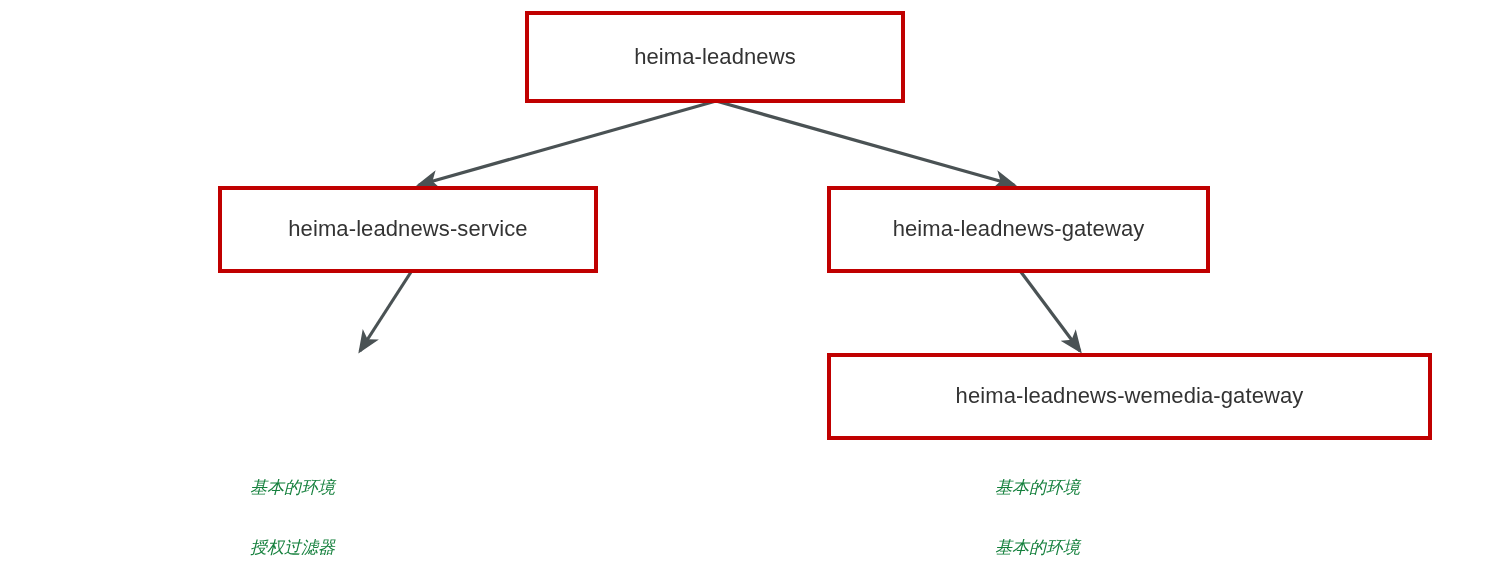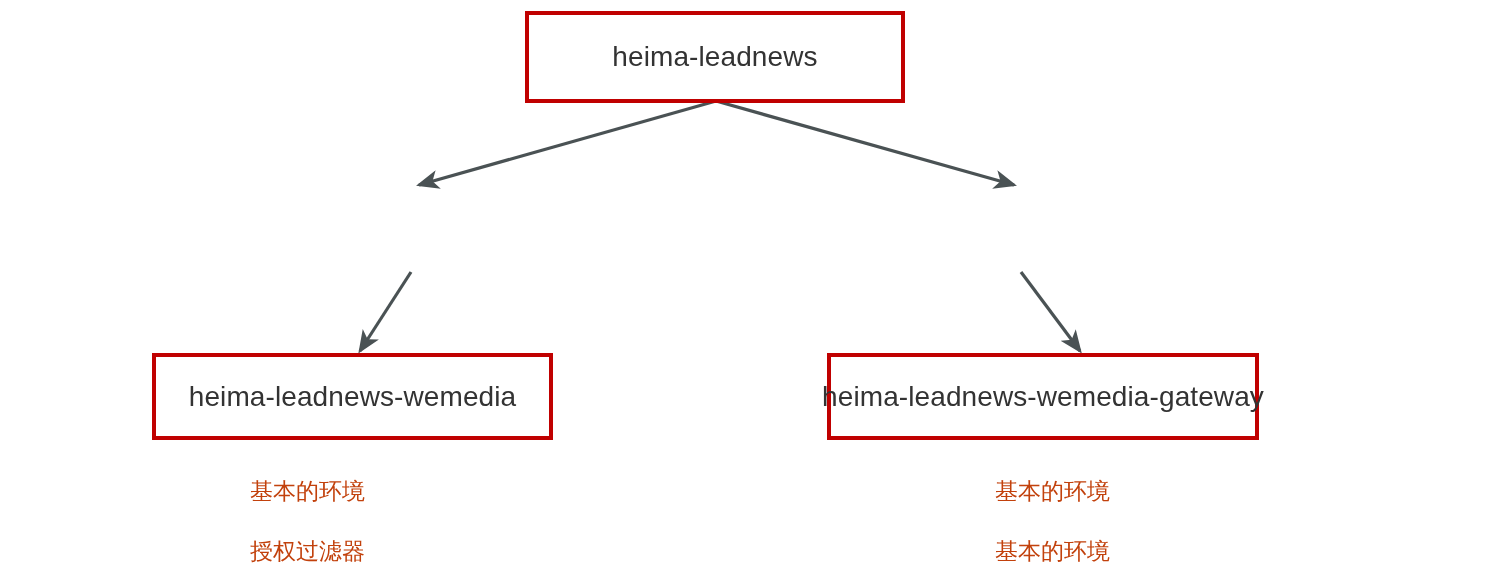--- a/index.html
+++ b/index.html
@@ -31,40 +31,41 @@
     position: absolute;
     box-sizing: border-box;
     background: #ffffff;
     border: 4px solid #c00000;
     display: flex;
     align-items: center;
     justify-content: center;
     z-index: 2;
   }
   .node-label {
-    font-size: 28px;
+    font-size: 22px;
     line-height: 1.2;
     color: #333333;
     letter-spacing: 0.1px;
     white-space: nowrap;
   }
   .caption {
     position: absolute;
-    font-size: 23px;
+    font-size: 17px;
     line-height: 1.2;
-    color: #c2410c;
+    color: #15803d;
     white-space: nowrap;
     z-index: 2;
+    font-style: italic;
   }
   
   #node-root            { left: 525px;  top: 11px;  width: 380px; height: 92px; }
   #node-service         { left: 218px;  top: 186px; width: 380px; height: 87px; }
   #node-gateway         { left: 827px;  top: 186px; width: 383px; height: 87px; }
   #node-wemedia         { left: 152px;  top: 353px; width: 401px; height: 87px; }
-  #node-wemedia-gateway { left: 827px;  top: 353px; width: 432px; height: 87px; }
+  #node-wemedia-gateway { left: 827px;  top: 353px; width: 605px; height: 87px; }
   
   #caption-left-0  { left: 250px; top: 478px; }
   #caption-left-1  { left: 250px; top: 538px; }
   #caption-right-0 { left: 995px; top: 478px; }
   #caption-right-1 { left: 995px; top: 538px; }
 </style>
 </head>
 <body>
 
 <div id="canvas">
@@ -82,25 +83,28 @@
 
     <line x1="411" y1="272" x2="360" y2="351" stroke="#4a5254" stroke-width="3.2" stroke-linecap="butt" marker-end="url(#arrowhead)"></line>
 
     <line x1="1021" y1="272" x2="1080" y2="351" stroke="#4a5254" stroke-width="3.2" stroke-linecap="butt" marker-end="url(#arrowhead)"></line>
   </svg>
 
   <div class="node" id="node-root">
     <span class="node-label">heima-leadnews</span>
   </div>
 
+  <div class="node" id="node-service">
+    <span class="node-label">heima-leadnews-service</span>
+  </div>
 
+  <div class="node" id="node-gateway">
+    <span class="node-label">heima-leadnews-gateway</span>
+  </div>
 
-  <div class="node" id="node-wemedia">
-    <span class="node-label">heima-leadnews-wemedia</span>
-  </div>
 
   <div class="node" id="node-wemedia-gateway">
     <span class="node-label">heima-leadnews-wemedia-gateway</span>
   </div>
 
   <div class="caption" id="caption-left-0">基本的环境</div>
   <div class="caption" id="caption-left-1">授权过滤器</div>
 
   <div class="caption" id="caption-right-0">基本的环境</div>
   <div class="caption" id="caption-right-1">基本的环境</div>

